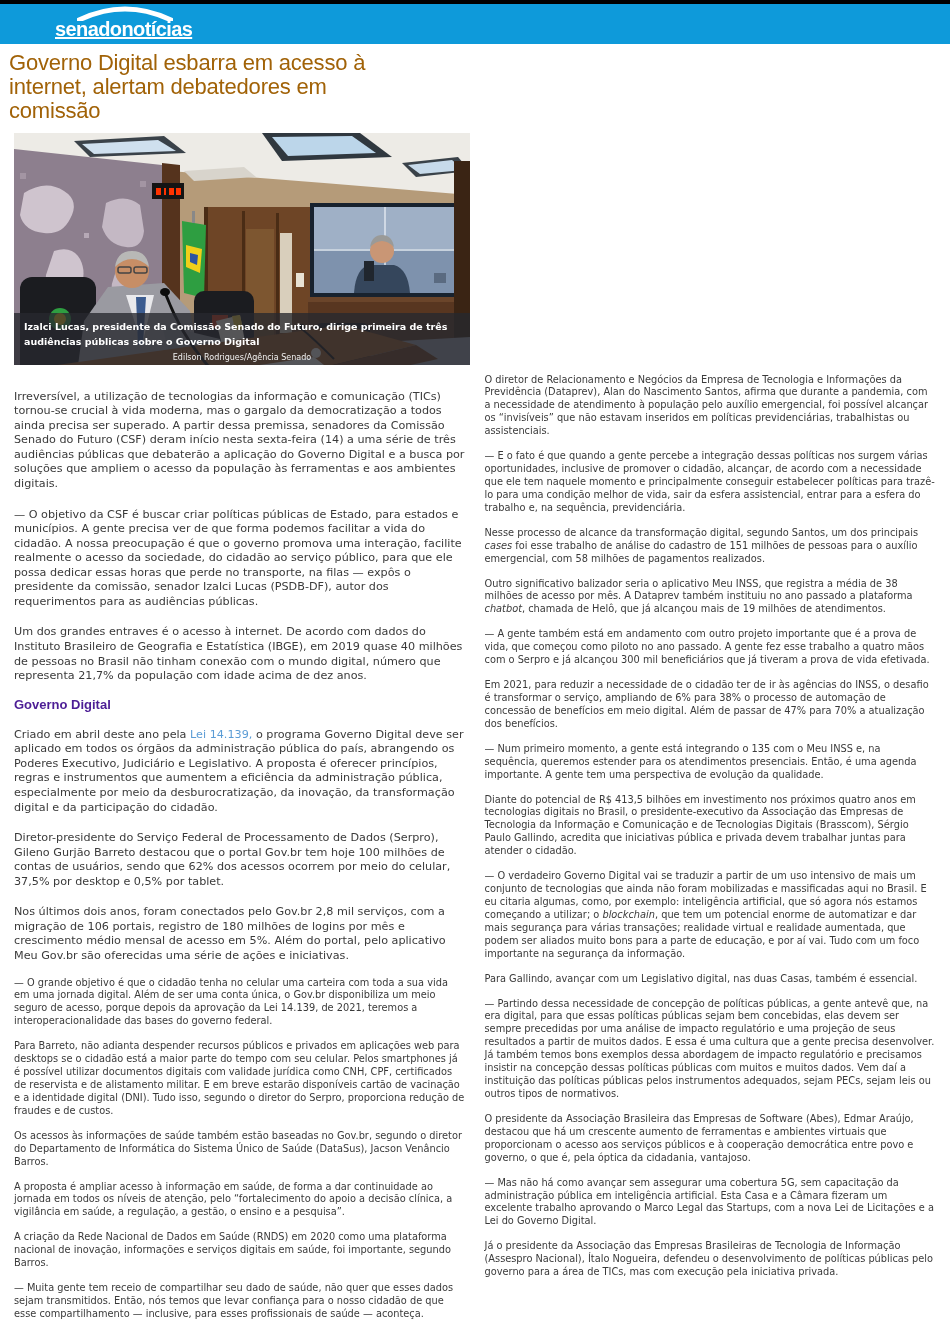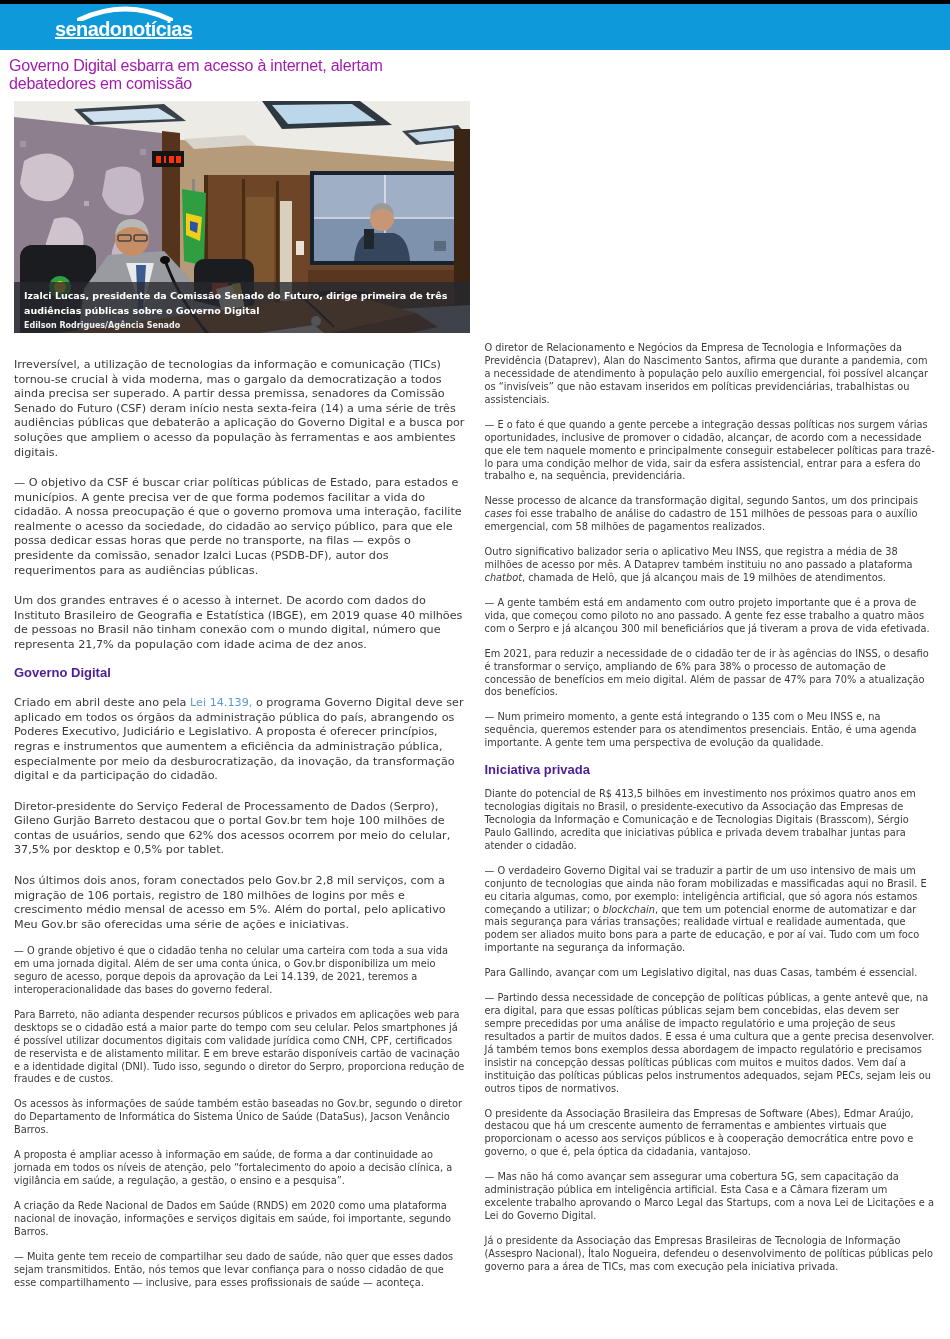--- a/index.html
+++ b/index.html
@@ -1,30 +1,30 @@
 <!DOCTYPE html>
 <html lang="pt"><head>
 <meta charset="utf-8">
 <style>
   html,body{margin:0;padding:0;background:#ffffff;}
   body{width:950px;font-family:"DejaVu Sans","Liberation Sans",sans-serif;color:#333;}
   
   .topstrip{height:4px;background:#000;}
-  .bluebar{height:46px;background:#0e9ada;position:relative;}
+  .bluebar{height:40px;background:#0e9ada;position:relative;}
   .logo{position:absolute;left:55px;top:2px;color:#fff;}
   .logo .arc{display:block;margin-left:22px;}
   .logo .word{display:block;font-family:"Liberation Sans",sans-serif;font-weight:700;font-size:20px;letter-spacing:-0.6px;line-height:1;margin-top:-2px;}
   
-  h1.headline{font-family:"Liberation Sans",sans-serif;font-weight:400;font-size:16px;line-height:1.1;color:#a21caf;margin:7px 0 9px 9px;width:410px;letter-spacing:-0.2px;}
+  h1.headline{font-family:"Liberation Sans",sans-serif;font-weight:400;font-size:22px;line-height:1.1;color:#a16207;margin:7px 0 9px 9px;width:410px;letter-spacing:-0.2px;}
   
   figure.photo{margin:0 0 0 14px;width:456px;height:232px;position:relative;overflow:hidden;background:#0f766e;}
   figure.photo svg{display:block;}
   .cap{position:absolute;left:0;right:0;bottom:0;background:rgba(38,40,46,0.78);color:#fff;padding:6px 10px 3px;}
   .cap .captext{font-size:9.5px;font-weight:700;line-height:1.6;}
-  .cap .credit{font-size:8px;font-weight:700;text-align:left;color:#f0f0f0;margin-top:3px;}
+  .cap .credit{font-size:8px;font-weight:400;text-align:center;color:#f0f0f0;margin-top:3px;}
   
   .article{margin:9px 14px 0 14px;display:grid;grid-template-columns:1fr 1fr;column-gap:19px;padding-bottom:18px;}
   .col p{font-size:9.8px;line-height:1.32;margin:0 0 12px 0;color:#3a3a3a;}
   .col p.lg{font-size:11.2px;line-height:1.3;margin:16px 0 13px 0;}
   .col h2{font-family:Liberation Sans, sans-serif;font-size:13px;color:#4c1d95;margin:3px 0 11px 0;}
   .col a{color:#5b9cd5;text-decoration:none;}
   .col i{font-style:italic;}
 </style>
 </head>
 <body>
@@ -178,21 +178,20 @@
       <p><span>— Muita gente tem receio de compartilhar seu dado de saúde, não quer que esses dados sejam transmitidos. Então, nós temos que levar confiança para o nosso cidadão de que esse compartilhamento — inclusive, para esses profissionais de saúde — aconteça.</span></p>
     </div>
   <div class="col" id="col-right">
   <p><span>O diretor de Relacionamento e Negócios da Empresa de Tecnologia e Informações da Previdência (Dataprev), Alan do Nascimento Santos, afirma que durante a pandemia, com a necessidade de atendimento à população pelo auxílio emergencial, foi possível alcançar os “invisíveis” que não estavam inseridos em políticas previdenciárias, trabalhistas ou assistenciais.</span></p>
       <p><span>—  E o fato é que quando a gente percebe a integração dessas políticas nos surgem várias oportunidades, inclusive de promover o cidadão, alcançar, de acordo com a necessidade que ele tem naquele momento e principalmente conseguir estabelecer políticas para trazê-lo para uma condição melhor de vida, sair da esfera assistencial, entrar para a esfera do trabalho e, na sequência, previdenciária.</span></p>
       <p><span>Nesse processo de alcance da transformação digital, segundo Santos, um dos principais </span><span><i>cases</i></span><span> foi esse trabalho de análise do cadastro de 151 milhões de pessoas para o auxílio emergencial, com 58 milhões de pagamentos realizados.</span></p>
       <p><span>Outro significativo balizador seria o aplicativo Meu INSS, que registra a média de 38 milhões de acesso por mês. A Dataprev também instituiu no ano passado a plataforma </span><span><i>chatbot</i></span><span>, chamada de Helô, que já alcançou mais de 19 milhões de atendimentos.</span></p>
       <p><span>— A gente também está em andamento com outro projeto importante que é a prova de vida, que começou como piloto no ano passado. A gente fez esse trabalho a quatro mãos com o Serpro e já alcançou 300 mil beneficiários que já tiveram a prova de vida efetivada.</span></p>
       <p><span>Em 2021, para reduzir a necessidade de o cidadão ter de ir às agências do INSS, o desafio é transformar o serviço, ampliando de 6% para 38% o processo de automação de concessão de benefícios em meio digital. Além de passar de 47% para 70% a atualização dos benefícios.</span></p>
       <p><span>— Num primeiro momento, a gente está integrando o 135 com o Meu INSS e, na sequência, queremos estender para os atendimentos presenciais. Então, é uma agenda importante. A gente tem uma perspectiva de evolução da qualidade.</span></p>
-      <h2>Iniciativa privada</h2>
       <p><span>Diante do potencial de R$ 413,5 bilhões em investimento nos próximos quatro anos em tecnologias digitais no Brasil, o presidente-executivo da Associação das Empresas de Tecnologia da Informação e Comunicação e de Tecnologias Digitais (Brasscom), Sérgio Paulo Gallindo, acredita que iniciativas pública e privada devem trabalhar juntas para atender o cidadão.</span></p>
       <p><span>— O verdadeiro Governo Digital vai se traduzir a partir de um uso intensivo de mais um conjunto de tecnologias que ainda não foram mobilizadas e massificadas aqui no Brasil. E eu citaria algumas, como, por exemplo: inteligência artificial, que só agora nós estamos começando a utilizar; o </span><span><i>blockchain</i></span><span>, que tem um potencial enorme de automatizar e dar mais segurança para várias transações; realidade virtual e realidade aumentada, que podem ser aliados muito bons para a parte de educação, e por aí vai. Tudo com um foco importante na segurança da informação.</span></p>
       <p><span>Para Gallindo, avançar com um Legislativo digital, nas duas Casas, também é essencial.</span></p>
       <p><span>— Partindo dessa necessidade de concepção de políticas públicas, a gente antevê que, na era digital, para que essas políticas públicas sejam bem concebidas, elas devem ser sempre precedidas por uma análise de impacto regulatório e uma projeção de seus resultados a partir de muitos dados. E essa é uma cultura que a gente precisa desenvolver. Já também temos bons exemplos dessa abordagem de impacto regulatório e precisamos insistir na concepção dessas políticas públicas com muitos e muitos dados. Vem daí a instituição das políticas públicas pelos instrumentos adequados, sejam PECs, sejam leis ou outros tipos de normativos.</span></p>
       <p><span>O presidente da Associação Brasileira das Empresas de Software (Abes), Edmar Araújo, destacou que há um crescente aumento de ferramentas e ambientes virtuais que proporcionam o acesso aos serviços públicos e à cooperação democrática entre povo e governo, o que é, pela óptica da cidadania, vantajoso.</span></p>
       <p><span>— Mas não há como avançar sem assegurar uma cobertura 5G, sem capacitação da administração pública em inteligência artificial. Esta Casa e a Câmara fizeram um excelente trabalho aprovando o Marco Legal das Startups, com a nova Lei de Licitações e a Lei do Governo Digital.</span></p>
       <p><span>Já o presidente da Associação das Empresas Brasileiras de Tecnologia de Informação (Assespro Nacional), Ítalo Nogueira, defendeu o desenvolvimento de políticas públicas pelo governo para a área de TICs, mas com execução pela iniciativa privada.</span></p>
     </div>
 </div>
 

